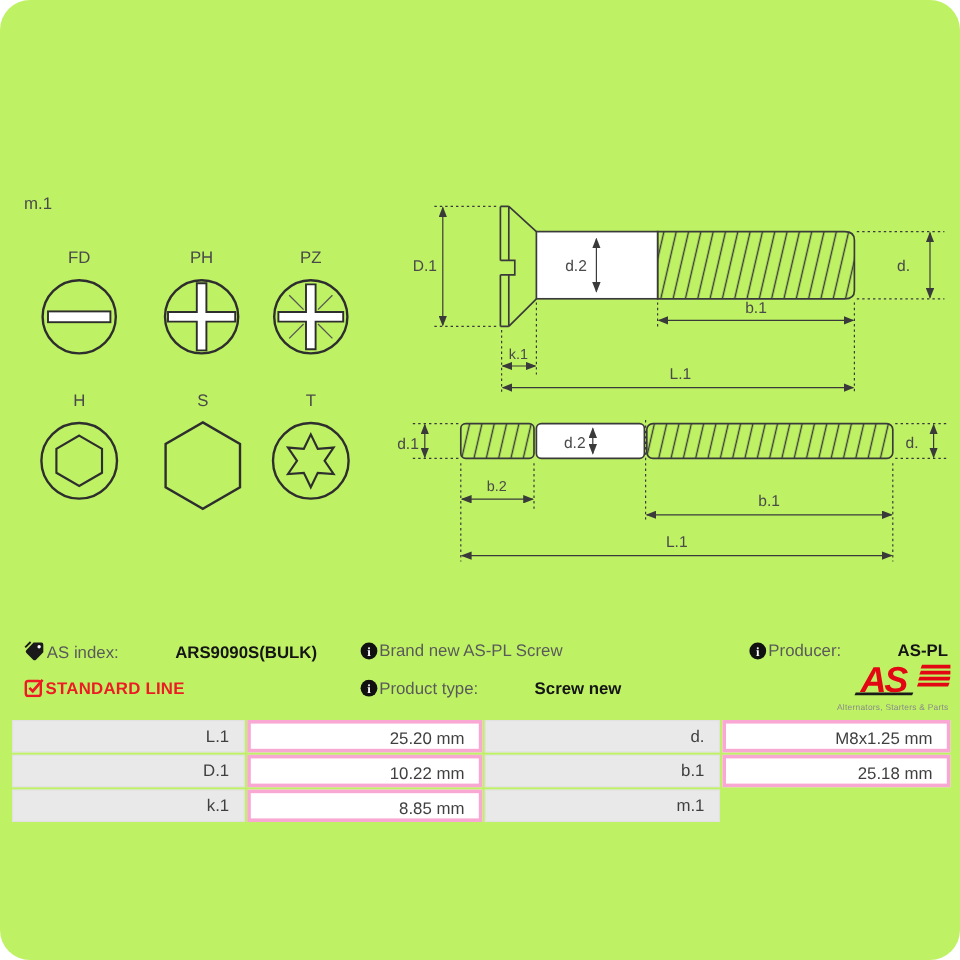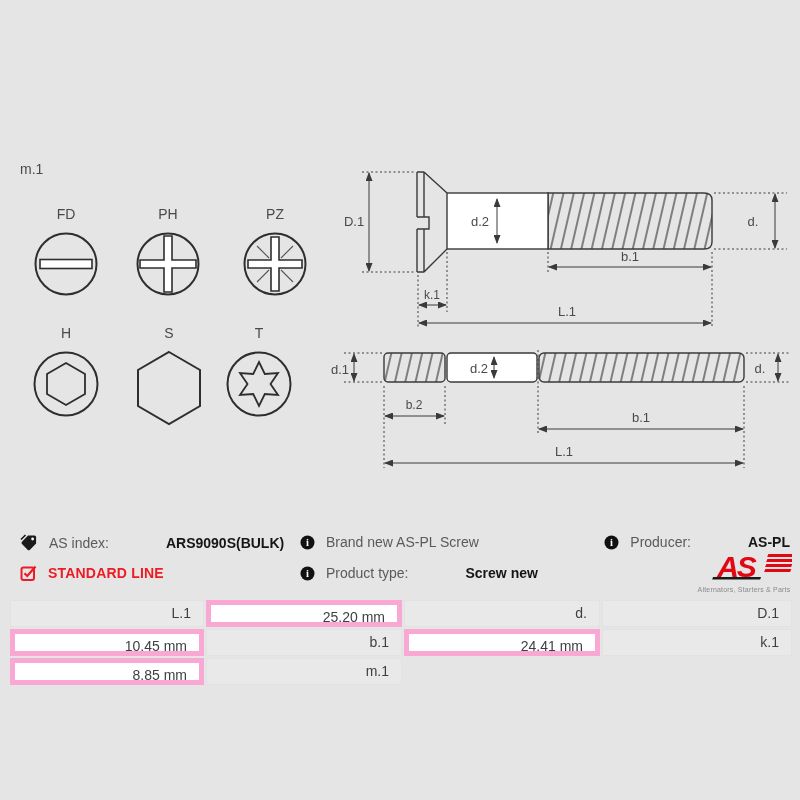--- a/index.html
+++ b/index.html
@@ -1,41 +1,41 @@
 <!DOCTYPE html>
 <html><head>
 <meta charset="utf-8">
 <style>
   * { margin:0; padding:0; box-sizing:border-box; }
   body { background:#fff; font-family:"Liberation Sans", sans-serif; }
-  .page { position:relative; width:800px; height:800px; background:#e5e5e5; overflow:hidden; }
+  .page { position:relative; width:800px; height:800px; background:#bef264; overflow:hidden;border-radius:25px; }
 
   .m1-label { position:absolute; left:20px; top:161px; font-size:14px; color:#4a4a4a; }
 
   .drive-cell { position:absolute; text-align:center; }
   .drive-label { font-size:14px; color:#4a4a4a; margin-bottom:8px; }
   .drive-cell svg { display:block; margin:0 auto; }
 
   .dwg { position:absolute; }
   .dwg text { font-size:13px; fill:#4a4a4a; font-family:"Liberation Sans", sans-serif; }
   .dwg .small { font-size:12px; }
 
-  .info-item { position:absolute; display:flex; align-items:center; gap:11px;
+  .info-item { position:absolute; display:flex; align-items:center; gap:1px;
                font-size:14px; color:#5a5a5a; white-space:nowrap; }
   .info-item b { color:#151515; font-weight:700;margin-left:46px; }
   .red-line { color:#ed1c24; font-weight:700; letter-spacing:.2px; }
   .logo-box { position:absolute; }
 
   .spec-table { position:absolute; left:10px; top:600px; width:780px;
                 display:grid; grid-template-columns:194px 196px 196px 190px;
                 grid-auto-rows:27px; gap:2px; }
   .spec-table .cell { font-size:14px; color:#3f3f3f; text-align:right;
                       padding-right:12px; line-height:25px; }
   .cell-label { background:#e9e9e9; border:1px solid #e2e2e2; }
-  .cell-value { background:#ffffff; border:5px solid #f9a8d4; }
+  .cell-value { background:#ffffff; border:3px solid #f9a8d4; }
 </style>
 </head>
 <body>
 
 <div class="page">
 
   <div class="m1-label">m.1</div>
 
   <div class="drive-cell" style="left:135px;top:206px;width:66px;">
     <div class="drive-label">PH</div>
@@ -44,21 +44,21 @@
       <path d="M29,6 h8 v24 h24 v8 h-24 v24 h-8 v-24 h-24 v-8 h24 z" fill="#fff" stroke="#2e2e2e" stroke-width="1.6"></path>
     </svg>
   </div>
   <div class="drive-cell" style="left:33px;top:206px;width:66px;">
     <div class="drive-label">FD</div>
     <svg width="66" height="68" viewBox="0 0 66 68">
       <circle cx="33" cy="34" r="30.5" fill="none" stroke="#2e2e2e" stroke-width="2"></circle>
       <rect x="7" y="29.5" width="52" height="9" fill="#fff" stroke="#2e2e2e" stroke-width="1.6"></rect>
     </svg>
   </div>
-  <div class="drive-cell" style="left:242px;top:206px;width:66px;">
+  <div class="drive-cell" style="left:226px;top:206px;width:66px;">
     <div class="drive-label">PZ</div>
     <svg width="66" height="68" viewBox="0 0 66 68">
       <circle cx="33" cy="34" r="30.5" fill="none" stroke="#2e2e2e" stroke-width="2"></circle>
       <line x1="15" y1="16" x2="27" y2="28" stroke="#555" stroke-width="1.1"></line>
       <line x1="51" y1="16" x2="39" y2="28" stroke="#555" stroke-width="1.1"></line>
       <line x1="15" y1="52" x2="27" y2="40" stroke="#555" stroke-width="1.1"></line>
       <line x1="51" y1="52" x2="39" y2="40" stroke="#555" stroke-width="1.1"></line>
       <path d="M29,7 h8 v23 h23 v8 h-23 v23 h-8 v-23 h-23 v-8 h23 z" fill="#fff" stroke="#2e2e2e" stroke-width="1.6"></path>
     </svg>
   </div>
@@ -235,24 +235,25 @@
       <rect x="34" y="27" width="48" height="2.4" fill="#1a1a1a" transform="skewX(-22)"></rect>
       <text x="46" y="27" text-anchor="middle" font-size="30" font-weight="bold" font-style="italic" letter-spacing="-2" fill="#e30613">AS</text>
       <text x="54" y="42" text-anchor="middle" font-size="7" fill="#8a8a8a" letter-spacing="0.2">Alternators, Starters &amp; Parts</text>
     </svg>
   </div>
 
   <div class="spec-table">
     <div class="cell cell-label">L.1</div>
     <div class="cell cell-value">25.20 mm</div>
     <div class="cell cell-label">d.</div>
+    <div class="cell cell-value">M8x1.25 mm</div>
 
     <div class="cell cell-label">D.1</div>
-    <div class="cell cell-value">10.45 mm</div>
+    <div class="cell cell-value">10.22 mm</div>
     <div class="cell cell-label">b.1</div>
-    <div class="cell cell-value">24.41 mm</div>
+    <div class="cell cell-value">25.18 mm</div>
 
     <div class="cell cell-label">k.1</div>
     <div class="cell cell-value">8.85 mm</div>
     <div class="cell cell-label">m.1</div>
   </div>
 
 </div>
 
 </body></html>

